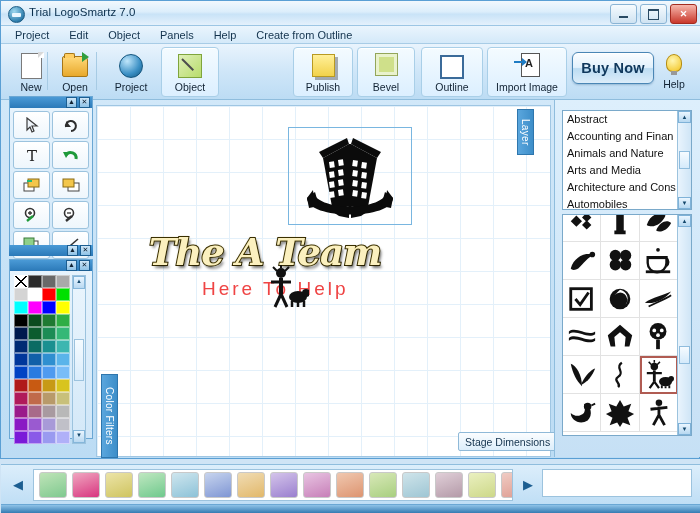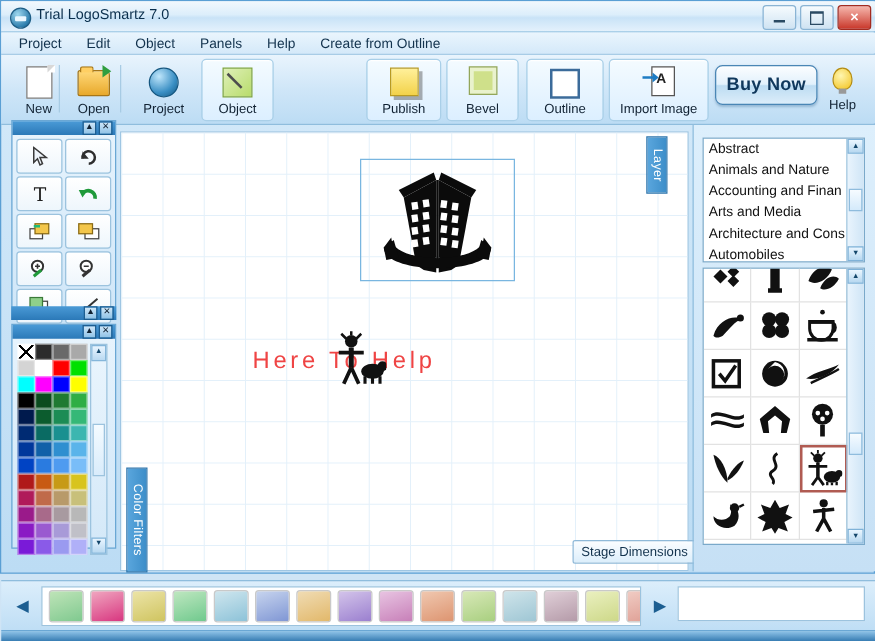--- a/index.html
+++ b/index.html
@@ -459,20 +459,23 @@
           <rect x="73" y="54" width="5" height="6" transform="rotate(8 73 54)"></rect>
           <rect x="73" y="64" width="5" height="6" transform="rotate(8 73 64)"></rect>
           <rect x="64" y="32" width="5" height="6" transform="rotate(8 64 32)"></rect>
           <rect x="64" y="42" width="5" height="6" transform="rotate(8 64 42)"></rect>
           <rect x="64" y="52" width="5" height="6" transform="rotate(8 64 52)"></rect>
           <rect x="64" y="62" width="5" height="6" transform="rotate(8 64 62)"></rect>
         </g>
       </svg>
     </div>
 
+    <div class="logotext">
+      <span class="teamtxt">The A Team</span>
+    </div>
     <div class="tagline">Here To Help</div>
     <svg style="position:absolute;left:170px;top:158px" width="42" height="44" viewBox="0 0 42 44">
       <g fill="#111">
         <circle cx="14" cy="9" r="5"></circle>
         <path d="M6 3 L10 7 M22 3 L18 7 M14 1 L14 4" stroke="#111" stroke-width="2"></path>
         <rect x="12" y="14" width="4" height="16"></rect>
         <path d="M4 18 L24 18" stroke="#111" stroke-width="3"></path>
         <path d="M14 30 L8 43 M14 30 L20 43" stroke="#111" stroke-width="3"></path>
         <ellipse cx="31" cy="33" rx="9" ry="6"></ellipse>
         <circle cx="39" cy="29" r="4"></circle>
@@ -482,22 +485,22 @@
   </div>
 
   <div class="vtab layertab">Layer</div>
   <div class="vtab filtertab">Color Filters</div>
   <div class="stagedim">Stage Dimensions</div>
 
   <div class="rightpanel">
     <div class="catbox">
       <div class="catlist" id="catlist">
           <div class="cat">Abstract</div>
+          <div class="cat">Accounting and Finan</div>
           <div class="cat">Animals and Nature</div>
-          <div class="cat">Accounting and Finan</div>
           <div class="cat">Arts and Media</div>
           <div class="cat">Architecture and Cons</div>
           <div class="cat">Automobiles</div>
         </div>
       <div class="vscroll">
         <div class="vs-btn">▲</div>
         <div class="vs-thumb"></div>
         <div class="vs-btn">▼</div>
       </div>
     </div>

